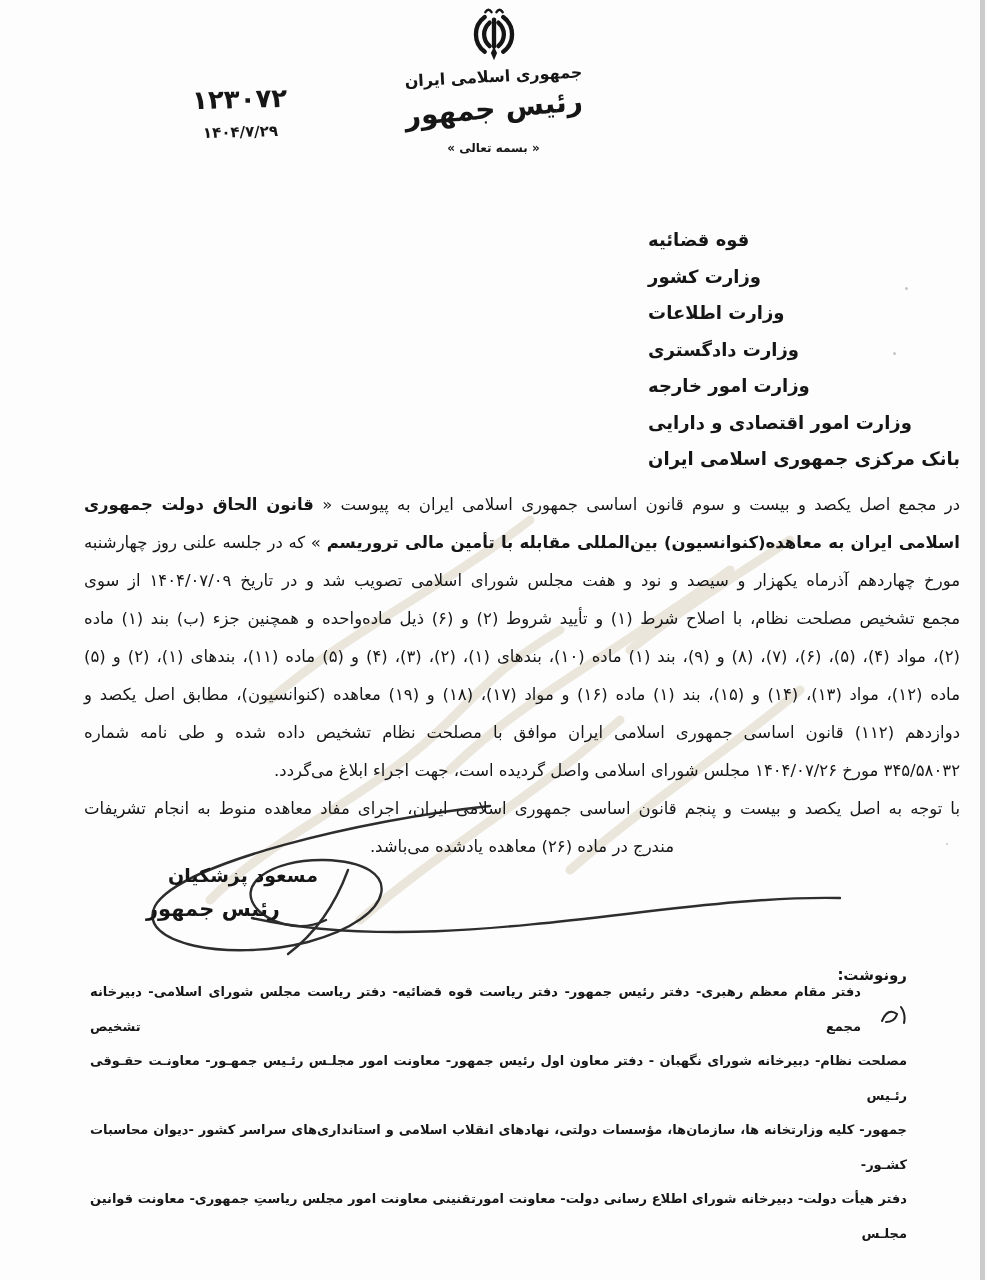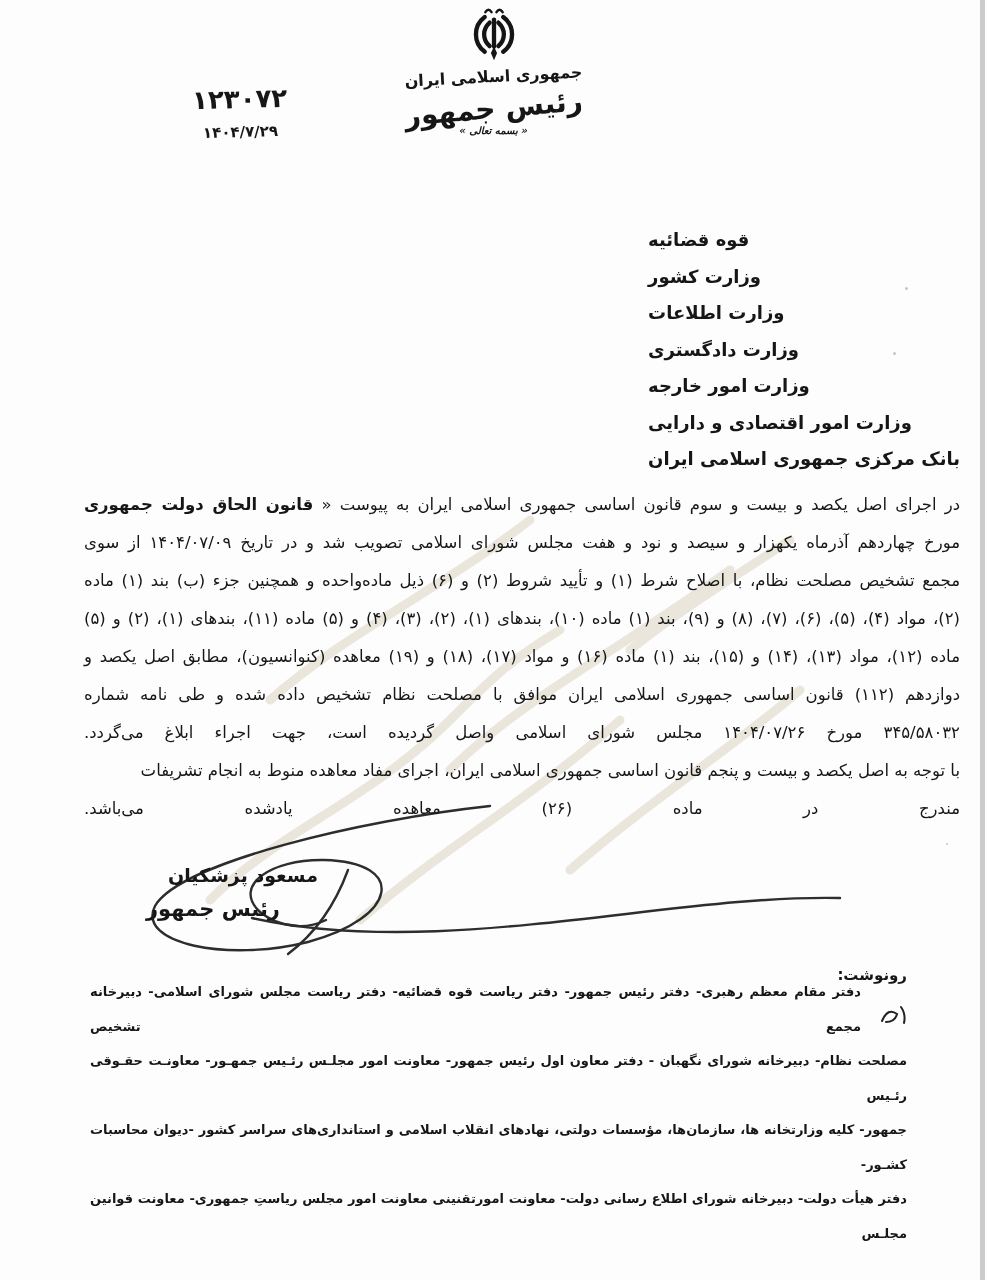--- a/index.html
+++ b/index.html
@@ -10,21 +10,21 @@
   
   .scan-edge{position:absolute;right:2px;top:0;width:5px;height:100%;background:#cbcbcb;}
   .speck{position:absolute;background:#a9a9a9;border-radius:50%;opacity:.65;}
   
   .watermark{position:absolute;left:150px;top:400px;z-index:0;opacity:.5;}
   
   .letterhead{position:absolute;top:6px;left:0;right:0;text-align:center;z-index:1;}
   .emblem{display:block;margin:0 auto;}
   .country-title{font-size:16px;font-weight:bold;transform:rotate(-3deg);margin-top:3px;}
   .office-title{font-size:28px;font-weight:bold;transform:rotate(-5deg);margin-top:6px;}
-  .bismillah{font-size:10px;font-weight:bold;font-style:italic;}
+  .bismillah{font-size:12px;font-weight:bold;margin-top:16px;}
   
   .ref{position:absolute;top:84px;left:148px;width:184px;text-align:center;z-index:1;transform:rotate(-1.5deg);}
   .ref-number{font-size:26px;font-weight:bold;letter-spacing:6px;}
   .ref-date{font-size:15px;font-weight:bold;letter-spacing:2px;margin-top:9px;}
   
   .recipients{position:absolute;top:222px;right:27px;text-align:left;font-weight:bold;
     font-size:18px;line-height:36.5px;z-index:1;}
   
   .body-block{position:absolute;top:486px;right:27px;width:876px;font-size:16.5px;
     line-height:38px;z-index:1;}
@@ -96,21 +96,22 @@
       <div class="recipient-line">قوه قضائیه</div>
       <div class="recipient-line">وزارت کشور</div>
       <div class="recipient-line">وزارت اطلاعات</div>
       <div class="recipient-line">وزارت دادگستری</div>
       <div class="recipient-line">وزارت امور خارجه</div>
       <div class="recipient-line">وزارت امور اقتصادی و دارایی</div>
       <div class="recipient-line">بانک مرکزی جمهوری اسلامی ایران</div>
     </div>
 
   <div class="body-block">
-      <div class="b-line"><span>در اجرای اصل یکصد و بیست و سوم قانون اساسی جمهوری اسلامی ایران به پیوست « </span><span class="bold">قانون الحاق دولت جمهوری</span></div>
+      <div class="b-line"><span>در مجمع اصل یکصد و بیست و سوم قانون اساسی جمهوری اسلامی ایران به پیوست « </span><span class="bold">قانون الحاق دولت جمهوری</span></div>
+      <div class="b-line"><span class="bold">اسلامی ایران به معاهده(کنوانسیون) بین‌المللی مقابله با تأمین مالی تروریسم</span><span> » که در جلسه علنی روز چهارشنبه</span></div>
       <div class="b-line"><span>مورخ چهاردهم آذرماه یکهزار و سیصد و نود و هفت مجلس شورای اسلامی تصویب شد و در تاریخ ۱۴۰۴/۰۷/۰۹ از سوی</span></div>
       <div class="b-line"><span>مجمع تشخیص مصلحت نظام، با اصلاح شرط (۱) و تأیید شروط (۲) و (۶) ذیل ماده‌واحده و همچنین جزء (ب) بند (۱) ماده</span></div>
       <div class="b-line"><span>(۲)، مواد (۴)، (۵)، (۶)، (۷)، (۸) و (۹)، بند (۱) ماده (۱۰)، بندهای (۱)، (۲)، (۳)، (۴) و (۵) ماده (۱۱)، بندهای (۱)، (۲) و (۵)</span></div>
       <div class="b-line"><span>ماده (۱۲)، مواد (۱۳)، (۱۴) و (۱۵)، بند (۱) ماده (۱۶) و مواد (۱۷)، (۱۸) و (۱۹) معاهده (کنوانسیون)، مطابق اصل یکصد و</span></div>
       <div class="b-line"><span>دوازدهم (۱۱۲) قانون اساسی جمهوری اسلامی ایران موافق با مصلحت نظام تشخیص داده شده و طی نامه شماره</span></div>
       <div class="b-line"><span>۳۴۵/۵۸۰۳۲ مورخ ۱۴۰۴/۰۷/۲۶ مجلس شورای اسلامی واصل گردیده است، جهت اجراء ابلاغ می‌گردد.</span></div>
       <div class="b-line"><span>با توجه به اصل یکصد و بیست و پنجم قانون اساسی جمهوری اسلامی ایران، اجرای مفاد معاهده منوط به انجام تشریفات</span></div>
       <div class="b-line"><span>مندرج در ماده (۲۶) معاهده یادشده می‌باشد.</span></div>
     </div>
 

